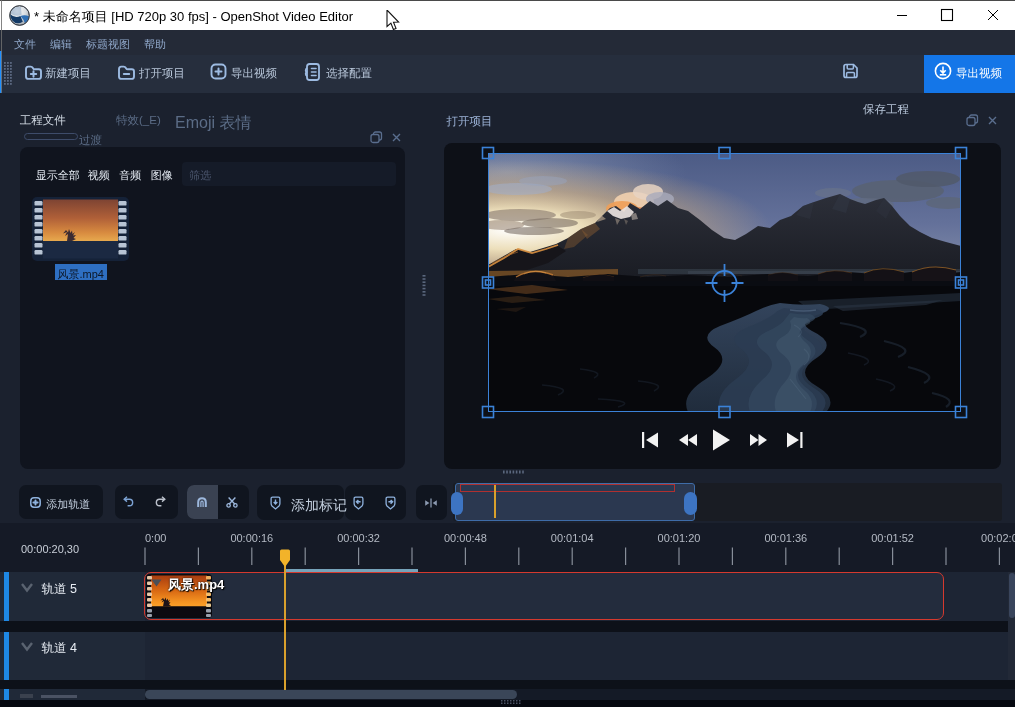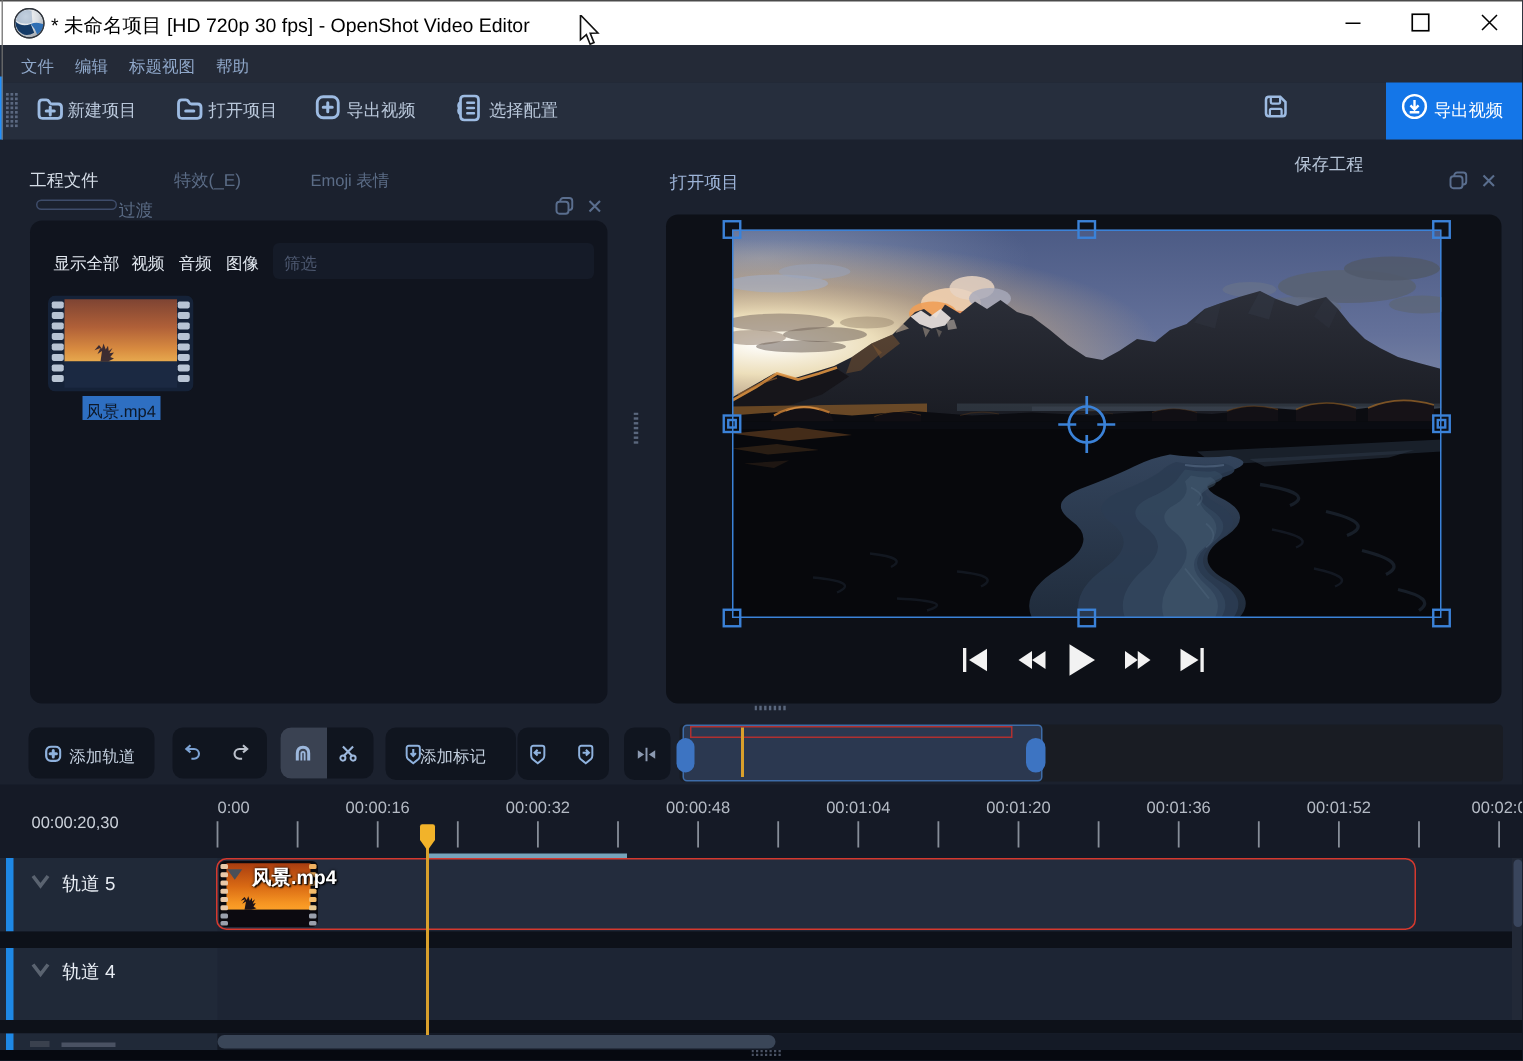--- a/index.html
+++ b/index.html
@@ -115,21 +115,21 @@
   <svg class="abs" style="left:934px;top:62px;" width="18" height="18" viewBox="0 0 18 18">
     <circle cx="9" cy="9" r="7.6" fill="none" stroke="#fff" stroke-width="1.6"></circle>
     <path d="M9 4.6 L9 10.6 M6.3 8.2 L9 11 L11.7 8.2" fill="none" stroke="#fff" stroke-width="1.6"></path>
     <path d="M5.8 12.8 L12.2 12.8" stroke="#fff" stroke-width="1.6"></path>
   </svg>
   <div class="abs" style="left:956px;top:66px;font-size:11.5px;color:#fff;">导出视频</div>
 
   <div class="abs" style="left:19.7px;top:113px;font-size:11.5px;color:#d4dce6;">工程文件</div>
   <div class="abs" style="left:79px;top:113px;font-size:11.5px;color:#5b6c86;margin-top:20px;">过渡</div>
   <div class="abs" style="left:116px;top:113px;font-size:11.5px;color:#5b6c86;">特效(_E)</div>
-  <div class="abs" style="left:175px;top:113px;font-size:11px;color:#5b6c86;margin-left:32px;">Emoji 表情</div>
+  <div class="abs" style="left:175px;top:113px;font-size:16px;color:#5b6c86;">Emoji 表情</div>
   <div class="abs" style="left:24px;top:133px;width:54px;height:7px;border:1px solid #3e4c6a;border-radius:4px;"></div>
 
   <svg class="abs" style="left:370px;top:131px;" width="13" height="13" viewBox="0 0 13 13">
       <rect x="3.5" y="1" width="8" height="8" rx="2" fill="none" stroke="#5a6e8e" stroke-width="1.3"></rect>
       <rect x="1" y="3.5" width="8" height="8" rx="2" fill="#1b212e" stroke="#5a6e8e" stroke-width="1.3"></rect>
     </svg>
   <svg class="abs" style="left:392px;top:133px;" width="9" height="9" viewBox="0 0 9 9">
       <path d="M1 1 L8 8 M8 1 L1 8" stroke="#5a6e8e" stroke-width="1.4"></path>
     </svg>
 
@@ -396,21 +396,21 @@
     <circle cx="2.6" cy="9.4" r="1.7" fill="none" stroke="#9db8dd" stroke-width="1.3"></circle>
     <circle cx="9.4" cy="9.4" r="1.7" fill="none" stroke="#9db8dd" stroke-width="1.3"></circle>
   </svg>
 
   <div class="abs" style="left:257px;top:485px;width:87px;height:35.4px;background:#10151f;border-radius:7px;"></div>
   <div class="abs" style="left:345px;top:485px;width:60.5px;height:35.4px;background:#10151f;border-radius:7px;"></div>
   <svg class="abs" style="left:269.5px;top:496px;" width="11" height="14" viewBox="0 0 11 14">
     <path d="M2.6 1.2 L8.4 1.2 Q9.9 1.2 9.9 2.7 L9.9 7.6 Q9.9 9.1 9 10 L5.5 12.9 L2 10 Q1.1 9.1 1.1 7.6 L1.1 2.7 Q1.1 1.2 2.6 1.2 Z" fill="none" stroke="#8fb2de" stroke-width="1.3"></path>
     <path d="M5.5 3.4 L5.5 7.8 M3.7 6.1 L5.5 8 L7.3 6.1" fill="none" stroke="#8fb2de" stroke-width="1.4"></path>
   </svg>
-  <div class="abs" style="left:280px;top:496.5px;font-size:11px;color:#c2cedd;">添加标记</div>
+  <div class="abs" style="left:291px;top:496.5px;font-size:14px;color:#c2cedd;">添加标记</div>
   <svg class="abs" style="left:352.5px;top:495.5px;" width="11" height="14" viewBox="0 0 11 14">
     <path d="M2.6 1.2 L8.4 1.2 Q9.9 1.2 9.9 2.7 L9.9 7.6 Q9.9 9.1 9 10 L5.5 12.9 L2 10 Q1.1 9.1 1.1 7.6 L1.1 2.7 Q1.1 1.2 2.6 1.2 Z" fill="none" stroke="#8fb2de" stroke-width="1.3"></path>
     <path d="M7.6 5.8 L3.6 5.8 M5.4 3.9 L3.4 5.8 L5.4 7.7" fill="none" stroke="#8fb2de" stroke-width="1.4"></path>
   </svg>
   <svg class="abs" style="left:384.5px;top:495.5px;" width="11" height="14" viewBox="0 0 11 14">
     <path d="M2.6 1.2 L8.4 1.2 Q9.9 1.2 9.9 2.7 L9.9 7.6 Q9.9 9.1 9 10 L5.5 12.9 L2 10 Q1.1 9.1 1.1 7.6 L1.1 2.7 Q1.1 1.2 2.6 1.2 Z" fill="none" stroke="#8fb2de" stroke-width="1.3"></path>
     <path d="M3.4 5.8 L7.4 5.8 M5.6 3.9 L7.6 5.8 L5.6 7.7" fill="none" stroke="#8fb2de" stroke-width="1.4"></path>
   </svg>
 
   <div class="abs" style="left:415.6px;top:485px;width:31.4px;height:35.4px;background:#10151f;border-radius:7px;"></div>

